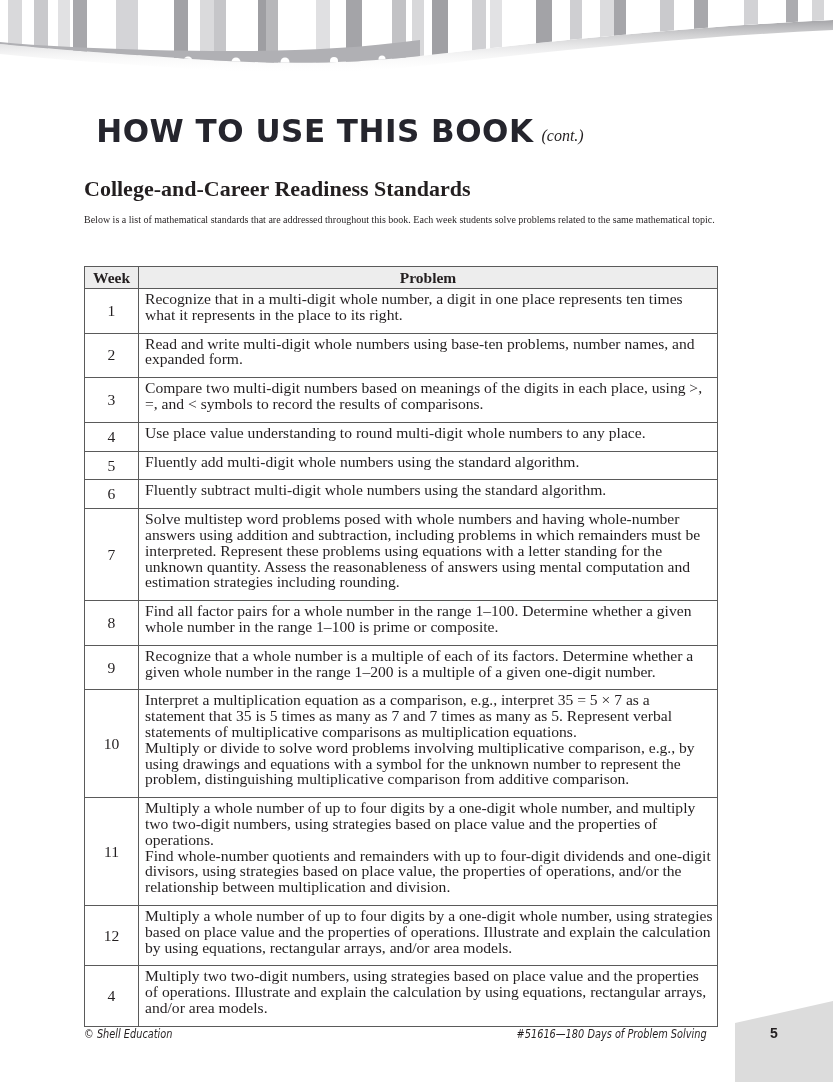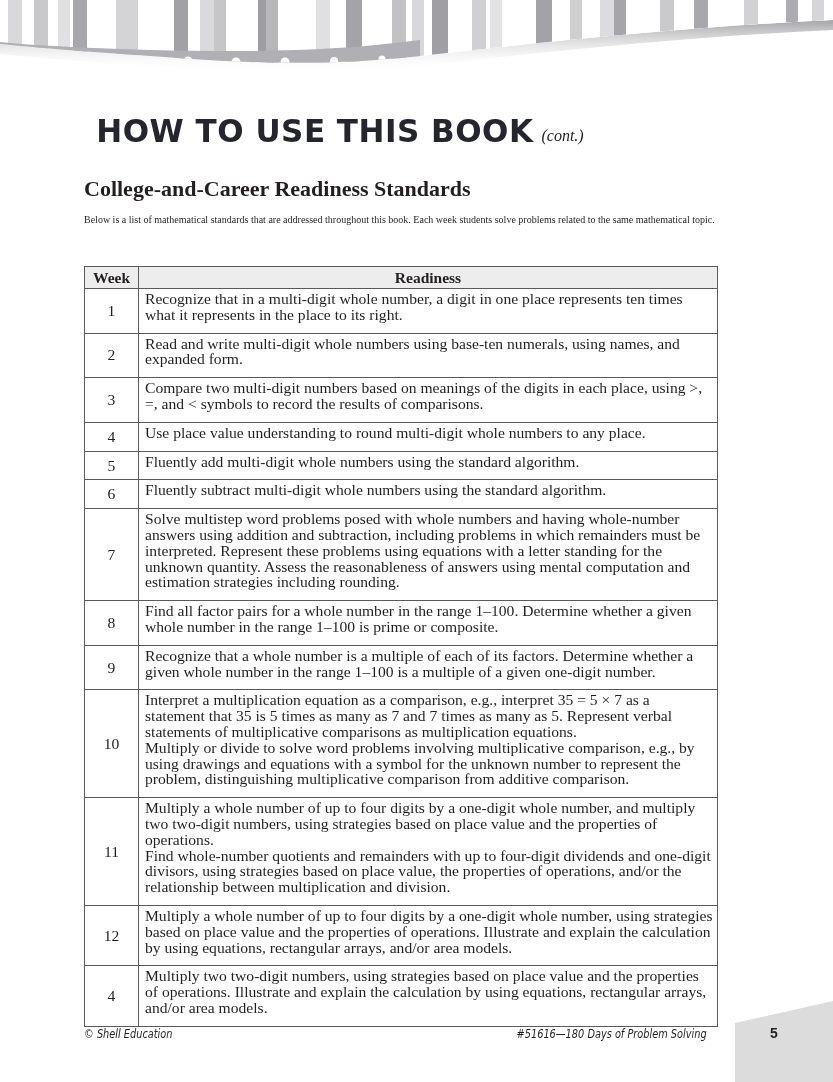--- a/index.html
+++ b/index.html
@@ -120,34 +120,34 @@
 </div>
 
 <div class="section-heading">College-and-Career Readiness Standards</div>
 
 <div class="intro">Below is a list of mathematical standards that are addressed throughout this book. Each week students solve problems related to the same mathematical topic.</div>
 
 <table class="standards">
   <thead>
     <tr>
       <th>Week</th>
-      <th>Readiness</th>
+      <th>Problem</th>
     </tr>
   </thead>
   <tbody>
     <tr style="height:39px">
       <td class="week">1</td>
       <td class="std">
           <span class="std-line">Recognize that in a multi-digit whole number, a digit in one place represents ten times what it represents in the place to its right.</span>
         </td>
     </tr>
     <tr style="height:39px">
       <td class="week">2</td>
       <td class="std">
-          <span class="std-line">Read and write multi-digit whole numbers using base-ten numerals, using names, and expanded form.</span>
+          <span class="std-line">Read and write multi-digit whole numbers using base-ten problems, number names, and expanded form.</span>
         </td>
     </tr>
     <tr style="height:39px">
       <td class="week">3</td>
       <td class="std">
           <span class="std-line">Compare two multi-digit numbers based on meanings of the digits in each place, using &gt;, =, and &lt; symbols to record the results of comparisons.</span>
         </td>
     </tr>
     <tr style="height:23px">
       <td class="week">4</td>
@@ -175,21 +175,21 @@
     </tr>
     <tr style="height:39px">
       <td class="week">8</td>
       <td class="std">
           <span class="std-line">Find all factor pairs for a whole number in the range 1–100. Determine whether a given whole number in the range 1–100 is prime or composite.</span>
         </td>
     </tr>
     <tr style="height:39px">
       <td class="week">9</td>
       <td class="std">
-          <span class="std-line">Recognize that a whole number is a multiple of each of its factors. Determine whether a given whole number in the range 1–100 is a multiple of a given one-digit number.</span>
+          <span class="std-line">Recognize that a whole number is a multiple of each of its factors. Determine whether a given whole number in the range 1–200 is a multiple of a given one-digit number.</span>
         </td>
     </tr>
     <tr style="height:103px">
       <td class="week">10</td>
       <td class="std">
         <span class="std-line">Interpret a multiplication equation as a comparison, e.g., interpret 35 = 5 × 7 as a statement that 35 is 5 times as many as 7 and 7 times as many as 5. Represent verbal statements of multiplicative comparisons as multiplication equations.</span>
         <span class="std-line">Multiply or divide to solve word problems involving multiplicative comparison, e.g., by using drawings and equations with a symbol for the unknown number to represent the problem, distinguishing multiplicative comparison from additive comparison.</span>
       </td>
     </tr>
     <tr style="height:103px">

